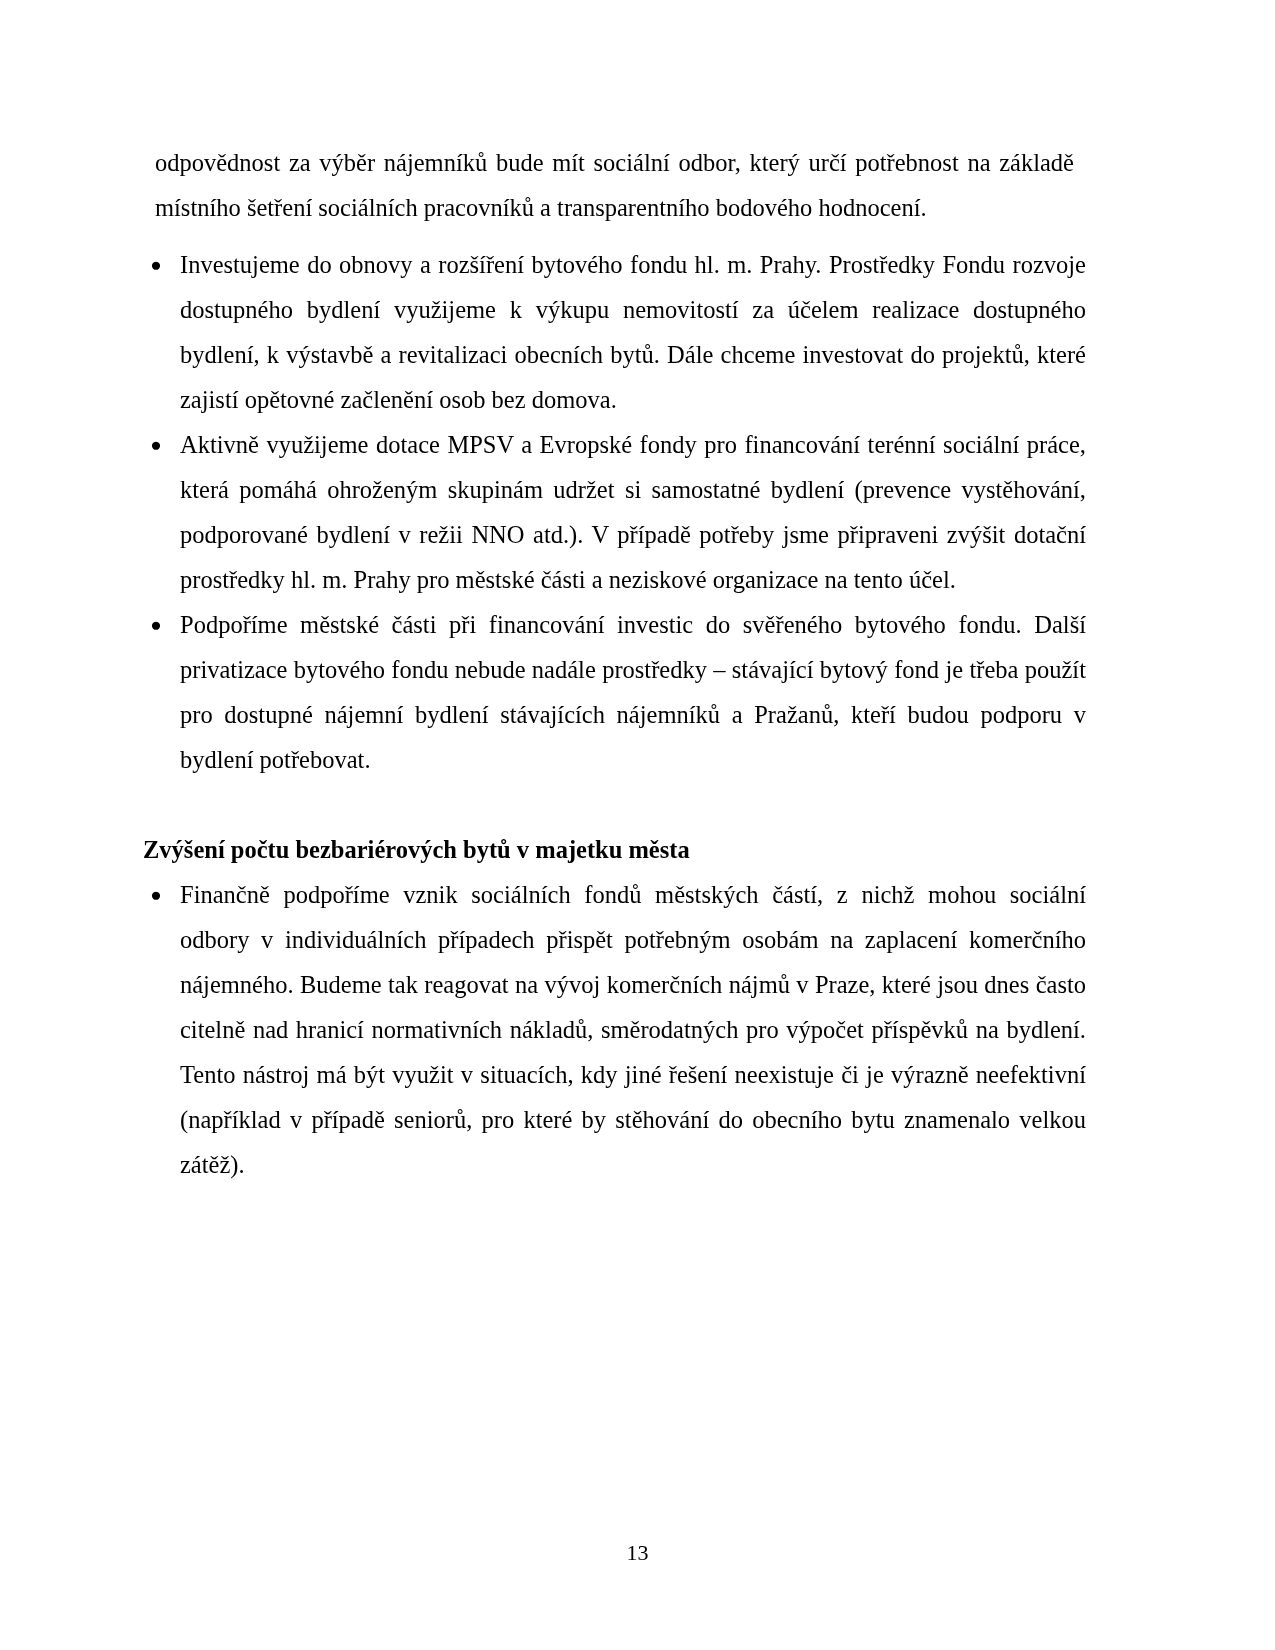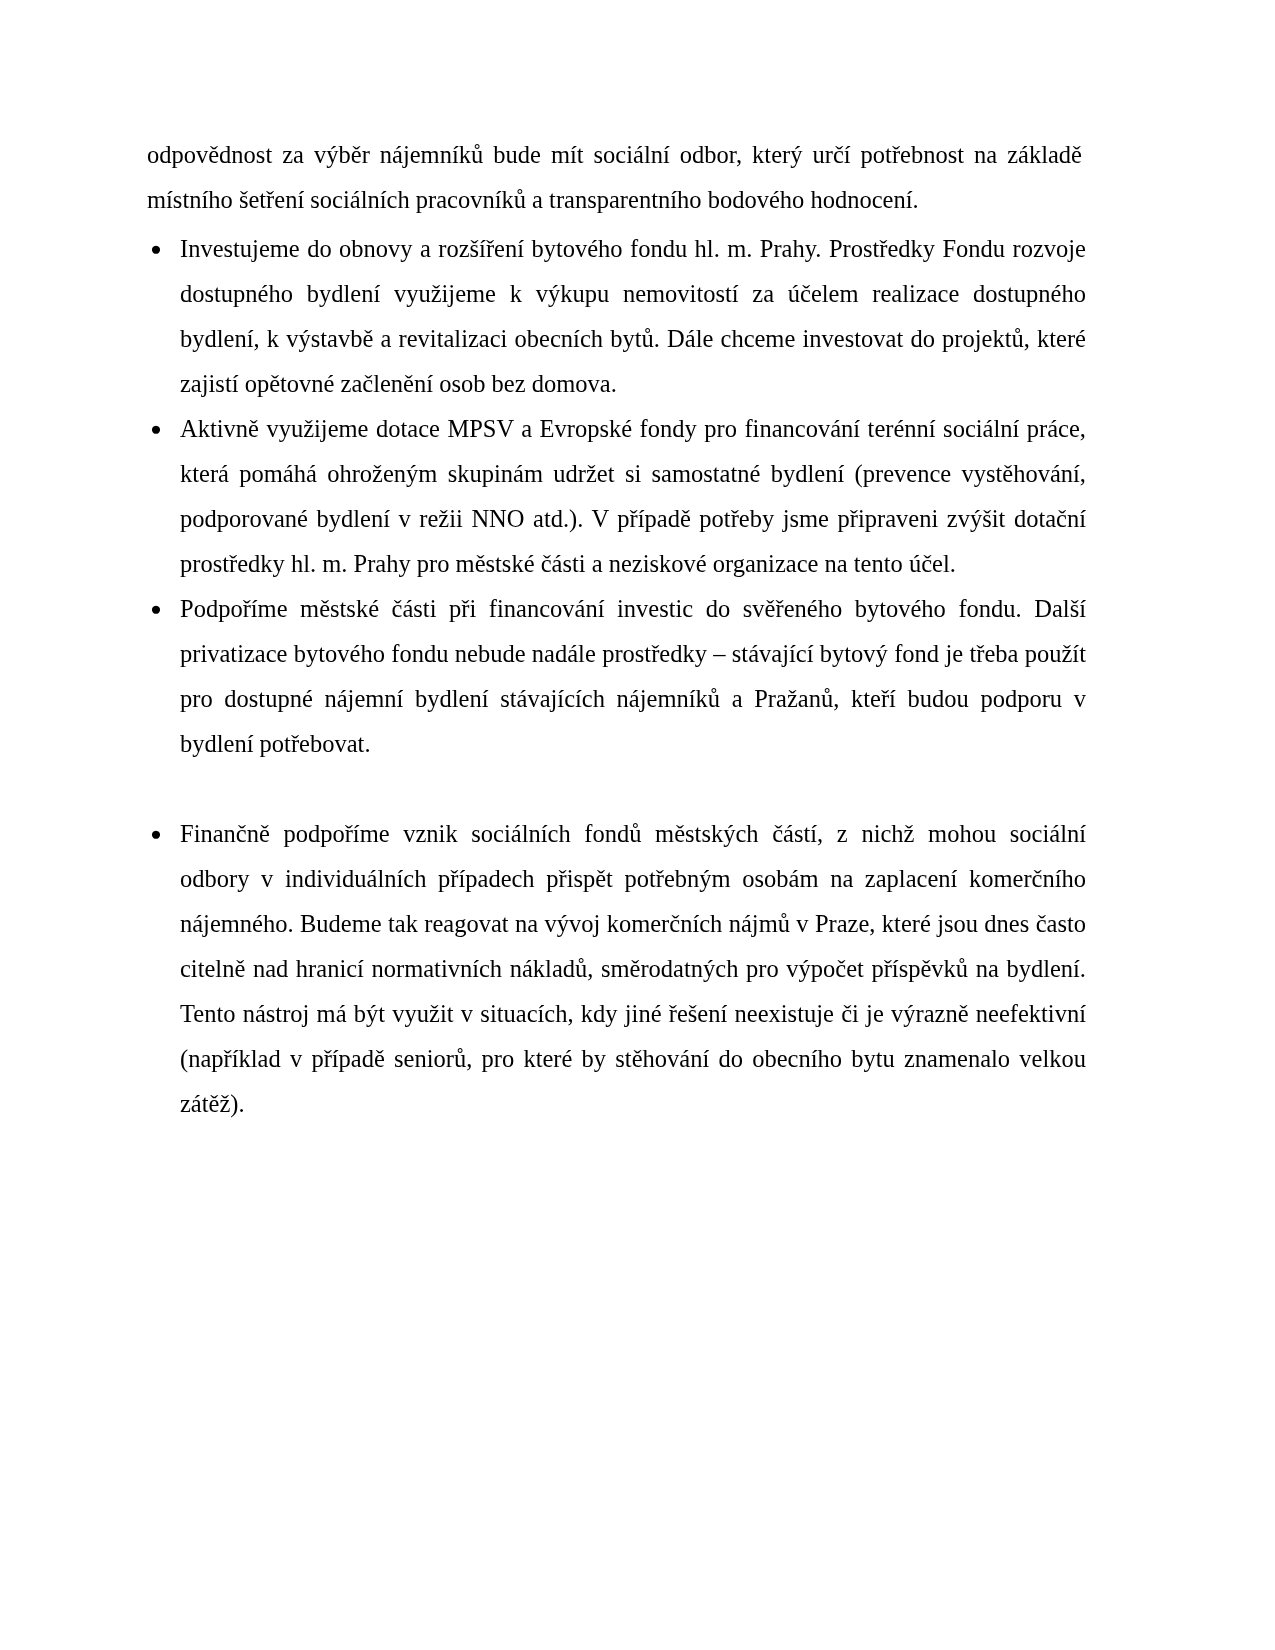--- a/index.html
+++ b/index.html
@@ -32,21 +32,21 @@
     left: 143px;
     top: 128px;
     width: 943px;
   }
 
   .para {
     font-size: 24.5px;
     line-height: 45px;
     text-align: justify;
     text-justify: inter-word;
-    margin: 4px;
+    margin: 12px;
     hyphens: none;
   }
 
   ul.bullets {
     list-style: none;
     margin: 0;
     padding: 0;
   }
 
   ul.bullets > li {
@@ -114,24 +114,26 @@
         <span class="li-text">Aktivně využijeme dotace MPSV a Evropské fondy pro financování terénní sociální práce, která pomáhá ohroženým skupinám udržet si samostatné bydlení (prevence vystěhování, podporované bydlení v režii NNO atd.). V případě potřeby jsme připraveni zvýšit dotační prostředky hl. m. Prahy pro městské části a neziskové organizace na tento účel.</span>
       </li>
       <li>
         <span class="bullet-dot">●</span>
         <span class="li-text">Podpoříme městské části při financování investic do svěřeného bytového fondu. Další privatizace bytového fondu nebude nadále prostředky – stávající bytový fond je třeba použít pro dostupné nájemní bydlení stávajících nájemníků a Pražanů, kteří budou podporu v bydlení potřebovat.</span>
       </li>
     </ul>
 
     <div class="spacer-lg"></div>
 
+    <h2 class="section-heading">Zvýšení počtu bezbariérových bytů v majetku města</h2>
 
     <ul class="bullets">
       <li>
         <span class="bullet-dot">●</span>
         <span class="li-text">Finančně podpoříme vznik sociálních fondů městských částí, z nichž mohou sociální odbory v individuálních případech přispět potřebným osobám na zaplacení komerčního nájemného. Budeme tak reagovat na vývoj komerčních nájmů v Praze, které jsou dnes často citelně nad hranicí normativních nákladů, směrodatných pro výpočet příspěvků na bydlení. Tento nástroj má být využit v situacích, kdy jiné řešení neexistuje či je výrazně neefektivní (například v případě seniorů, pro které by stěhování do obecního bytu znamenalo velkou zátěž).</span>
       </li>
     </ul>
 
   </div>
 
+  <div class="page-number">13</div>
 
 </div>
 
 </body></html>

